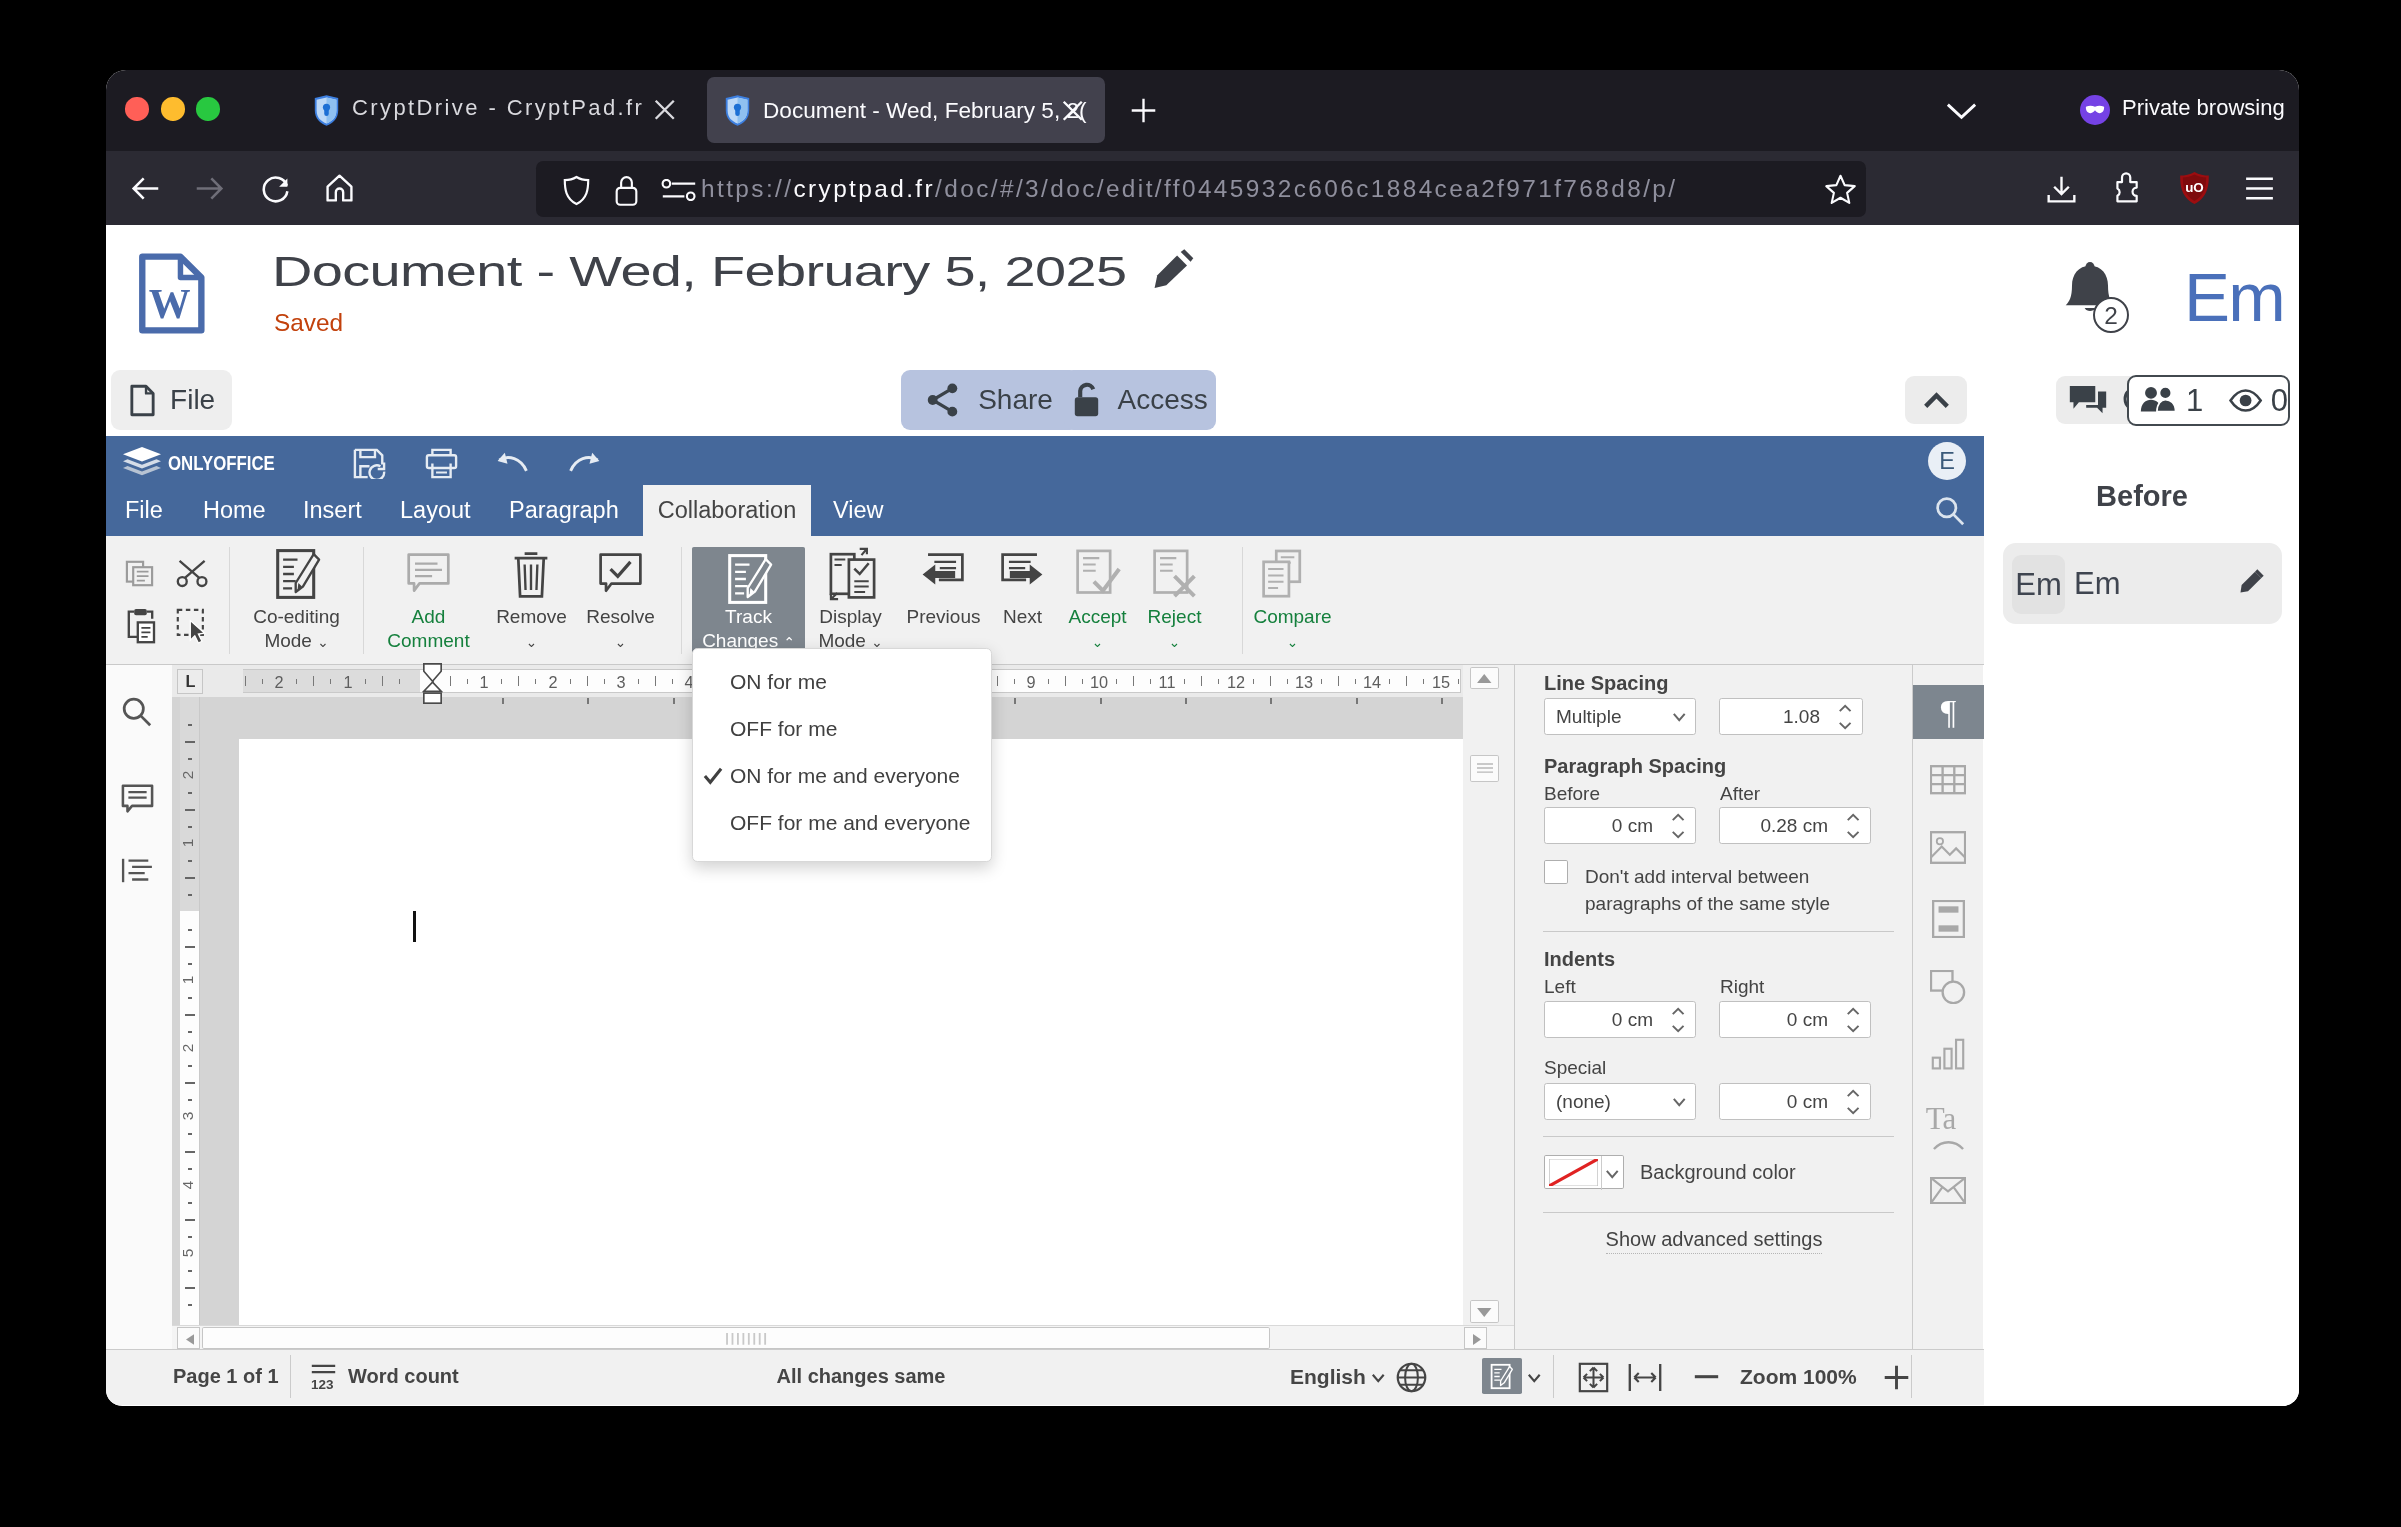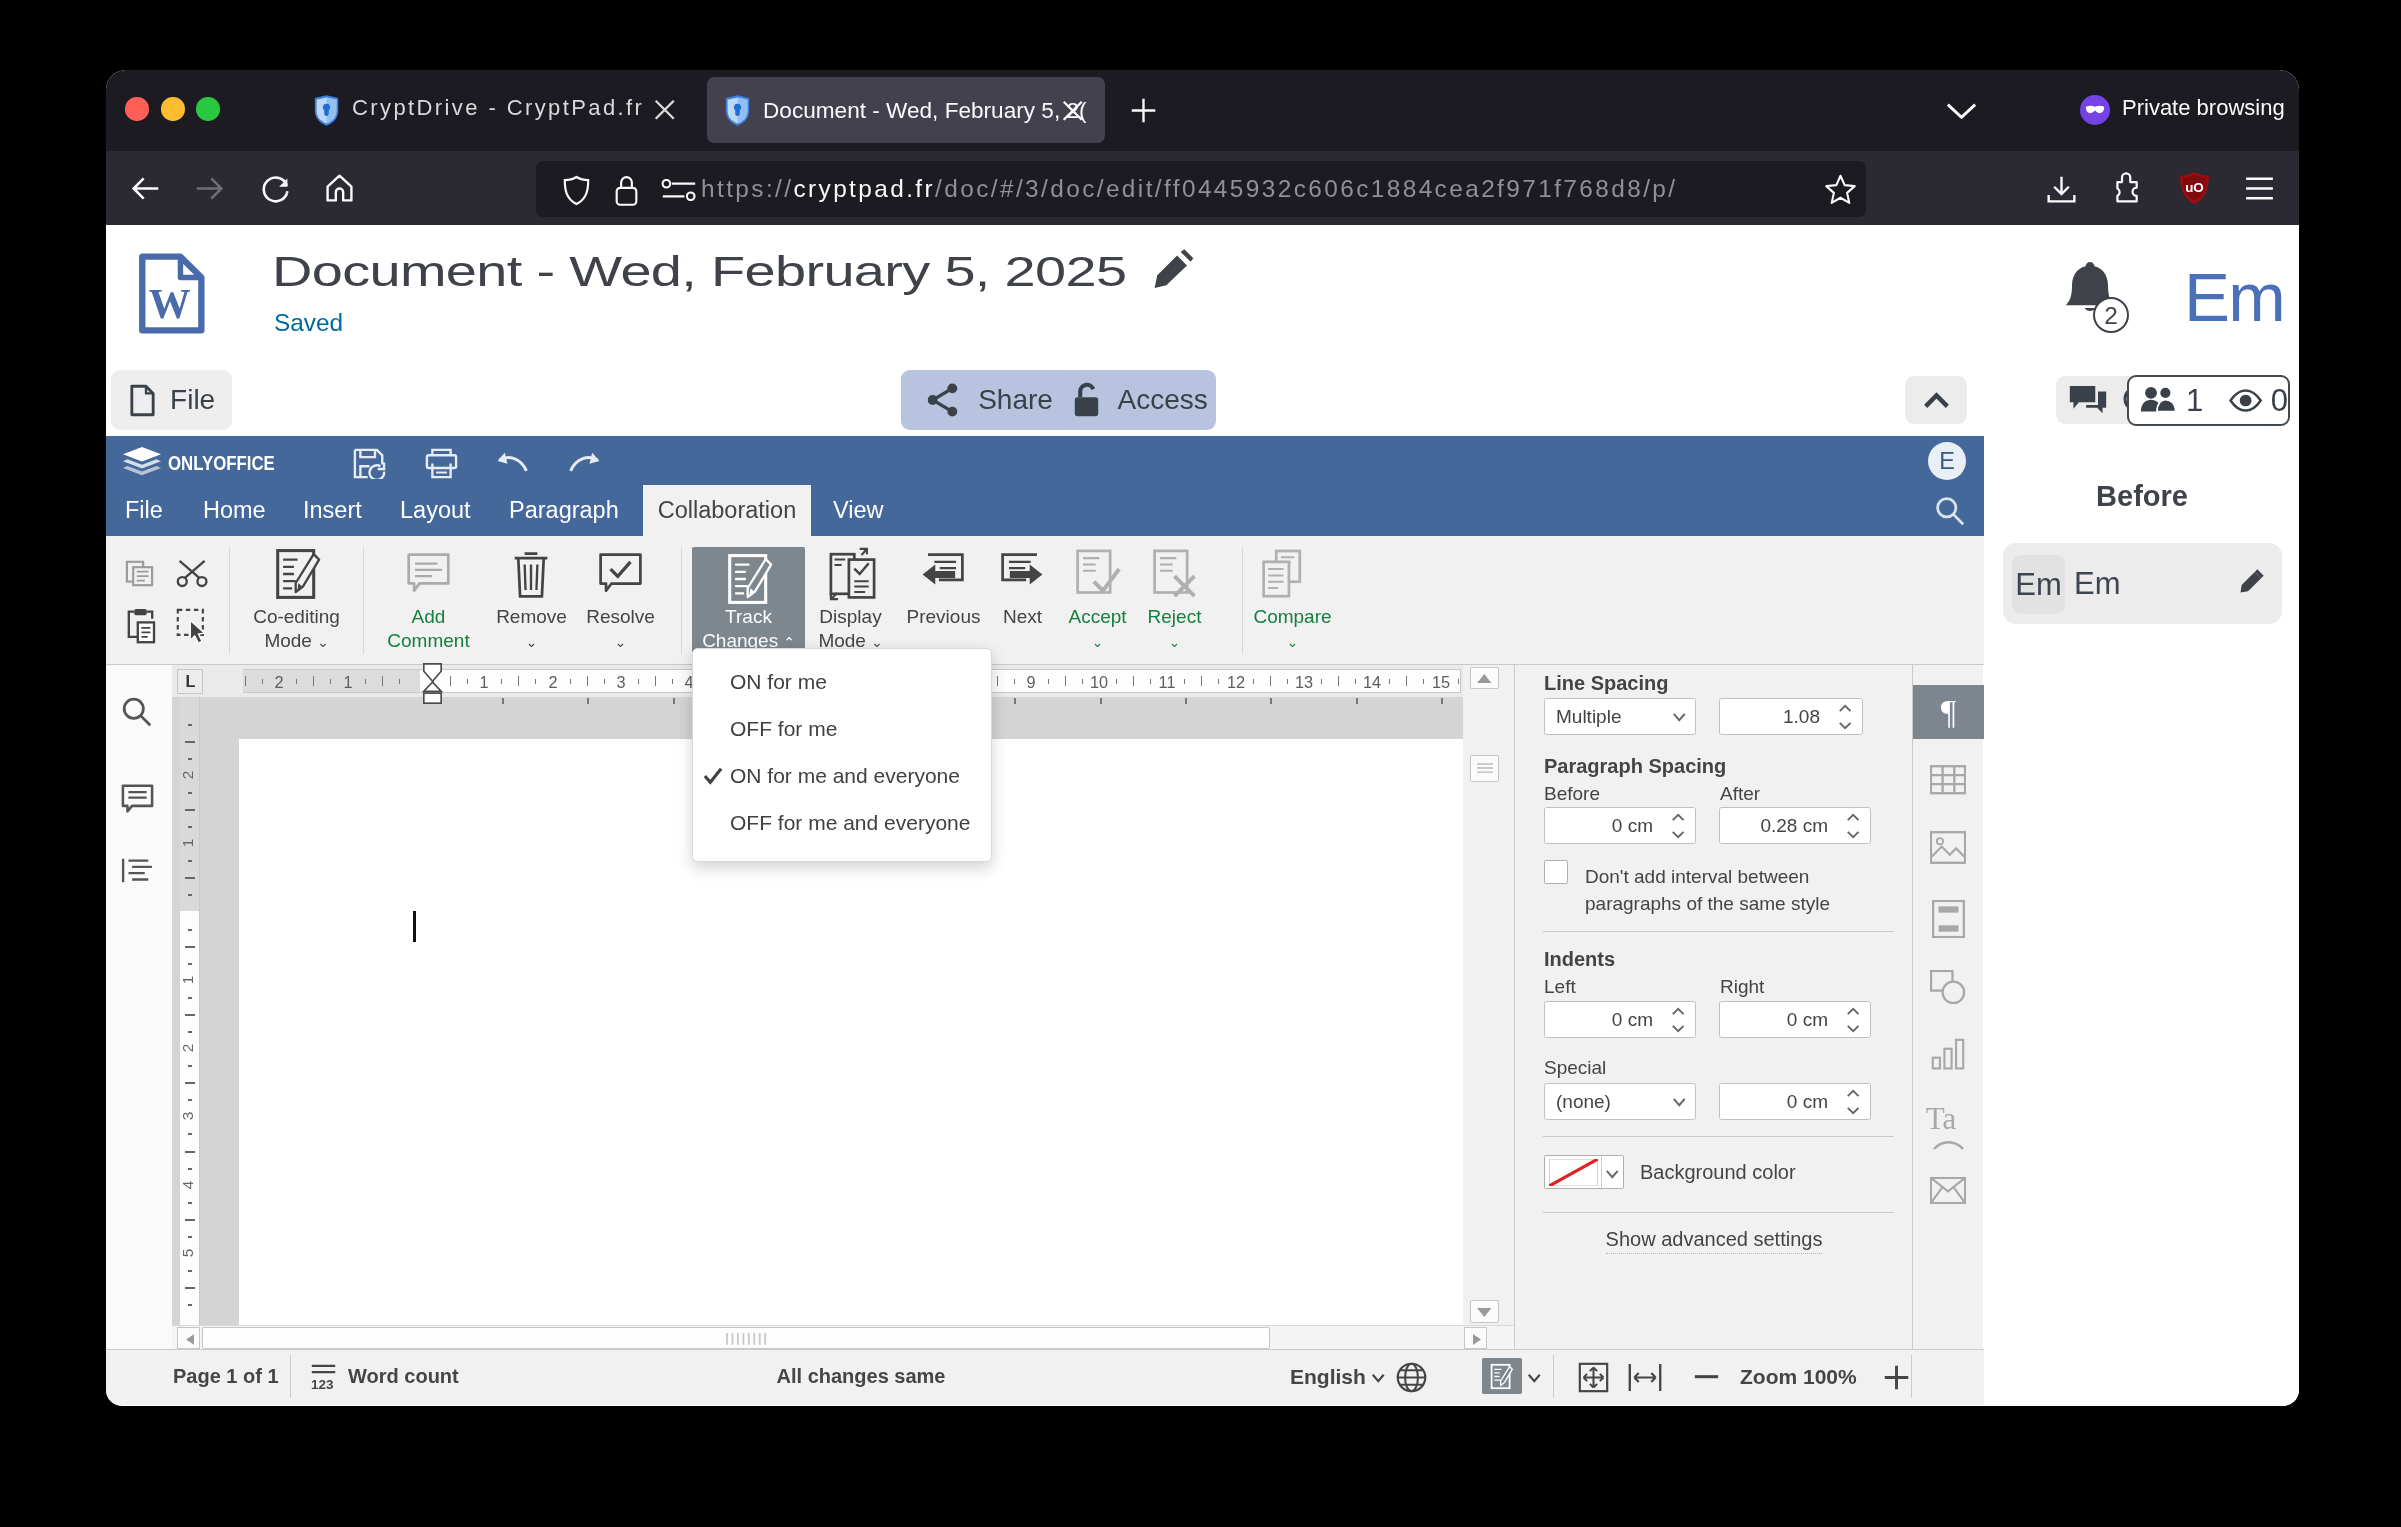--- a/index.html
+++ b/index.html
@@ -147,21 +147,21 @@
     <svg class="abs" style="left:29px;top:28px" width="70" height="81" viewBox="0 0 77 89">
       <path d="M8 4 L50 4 L73 27 L73 85 L8 85 Z" fill="none" stroke="#4a6bab" stroke-width="7" stroke-linejoin="round"></path>
       <path d="M50 4 L50 27 L73 27" fill="none" stroke="#4a6bab" stroke-width="6" stroke-linejoin="round"></path>
       <text x="38" y="72" font-family="Liberation Serif" font-weight="bold" font-size="46" fill="#4a6bab" text-anchor="middle">W</text>
     </svg>
     <div class="abs" style="left:166px;top:25px;font-size:43px;color:#3f4249;line-height:43px;letter-spacing:-0.5px;transform:scaleX(1.30);transform-origin:left center">Document - Wed, February 5, 2025</div>
     <svg class="abs" style="left:1045px;top:23.5px" width="45" height="40" viewBox="0 0 50 44">
       <path d="M29 7 L40 18 L17 40 L4 43 L7 29 Z" fill="#3f4249"></path>
       <path d="M33 3 L37 0 L47 10 L44 14 Z" fill="#3f4249"></path>
     </svg>
-    <div class="abs" style="left:168px;top:84px;font-size:24.4px;color:#0369a1">Saved</div>
+    <div class="abs" style="left:168px;top:84px;font-size:24.4px;color:#c2410c">Saved</div>
 
     <svg class="abs" style="left:1957px;top:36px" width="54" height="58" viewBox="0 0 60 64">
       <circle cx="30" cy="6" r="5" fill="#3f4249"></circle>
       <path d="M30 5 C17 5 10 15 10 27 C10 40 7 45 3 49 L57 49 C53 45 50 40 50 27 C50 15 43 5 30 5 Z" fill="#3f4249"></path>
       <path d="M24 52 A7 7 0 0 0 36 52 Z" fill="#3f4249"></path>
     </svg>
     <div class="abs" style="left:1987px;top:72px;width:36px;height:36px;border-radius:50%;background:#fff;border:2.3px solid #3f4249;color:#3f4249;font-size:24.4px;text-align:center;line-height:33px">2</div>
     <div class="abs" style="left:2078px;top:38px;font-size:69px;color:#4a70ba;letter-spacing:-1.8px;line-height:69px">Em</div>
 
     <div class="cpbtn" style="left:5.4px;top:145px;width:121px;background:#eee">

